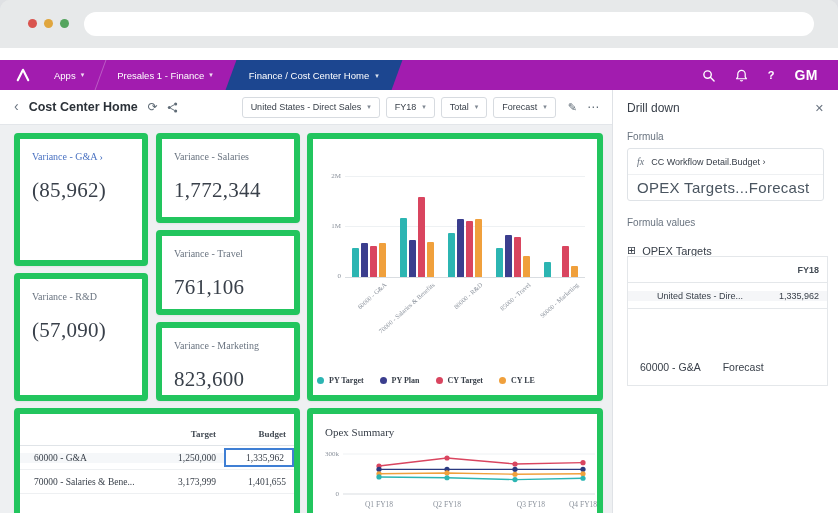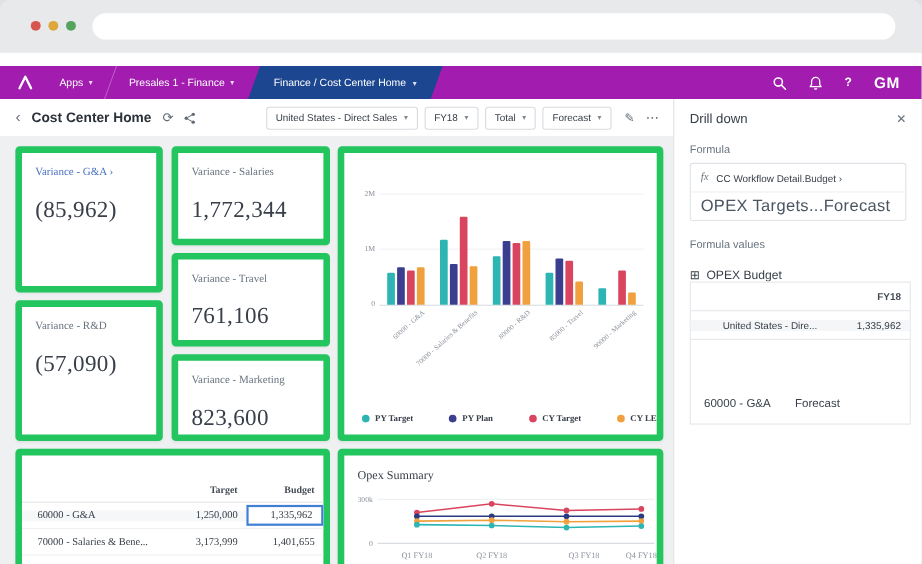--- a/index.html
+++ b/index.html
@@ -52,27 +52,27 @@
 
   
   #bar-plot{position:relative;margin:26px 12px 0 32px;height:112px;border-bottom:1px solid #d9dde1;}
   .gridline{position:absolute;left:0;right:0;height:1px;background:#eef1f3;}
   .ytick{position:absolute;left:-22px;width:18px;text-align:right;font-size:7px;color:#8b929c;}
   .bar-groups{position:absolute;inset:0;display:flex;justify-content:space-around;align-items:flex-end;}
   .bar-group{display:flex;align-items:flex-end;gap:2px;height:100%;}
   .bar{width:7px;border-radius:1px 1px 0 0;}
   #bar-xlabels{position:relative;height:56px;margin-left:32px;margin-right:12px;}
   .xlab{position:absolute;top:3px;width:95px;text-align:right;font-size:6.5px;color:#8b929c;white-space:nowrap;transform:rotate(-42deg);transform-origin:100% 0;}
-  #bar-legend{position:absolute;left:16px;right:0;bottom:10px;display:flex;justify-content:space-between;gap:16px;}
+  #bar-legend{position:absolute;left:4px;right:0;bottom:10px;display:flex;justify-content:flex-start;gap:16px;}
   .leg-item{display:flex;align-items:center;gap:5px;cursor:pointer;}
   .leg-dot{width:7px;height:7px;border-radius:50%;}
   .leg-label{font-size:8px;font-weight:bold;color:#39404a;}
 
   
-  .grid-table{margin-top:19px;font-size:9.5px;color:#39404a;}
+  .grid-table{margin-top:8px;font-size:9.5px;color:#39404a;}
   .g-row{display:grid;grid-template-columns:1fr 64px 70px;height:23px;align-items:center;border-bottom:1px solid #eef0f2;}
   .g-head{font-weight:bold;font-size:9px;border-bottom:1px solid #e0e4e8;color:#444c55;}
   .g-cell{padding:0 8px;white-space:nowrap;overflow:hidden;text-overflow:ellipsis;box-sizing:border-box;}
   .g-num{text-align:right;}
   .g-label{padding-left:14px;}
   .row-sel .g-cell{background:#f5f7f9;}
   .cell-sel{background:#fff !important;border:2px solid #3f7fd4;height:19px;display:flex;align-items:center;justify-content:flex-end;}
 
   
   #line-wrap{position:relative;margin:10px 8px 0 30px;}
@@ -353,21 +353,21 @@
         <span class="fx">fx</span>
         <span class="f-text">CC Workflow Detail.Budget ›</span>
       </div>
       <div class="f-row2">
         <span class="f-text2">OPEX Targets...Forecast</span>
       </div>
     </div>
     <div class="sec-label">Formula values</div>
     <div class="module-row">
       <span class="module-ico">⊞</span>
-      <span class="module-label">OPEX Budget</span>
+      <span class="module-label">OPEX Targets</span>
     </div>
     <div class="dd-box">
       <div class="dd-trow dd-thead">
         <div class="dd-cell"></div>
         <div class="dd-cell">FY18</div>
       </div>
       <div class="dd-trow dd-data">
         <div class="dd-cell">United States - Dire...</div>
         <div class="dd-cell">1,335,962</div>
       </div>

